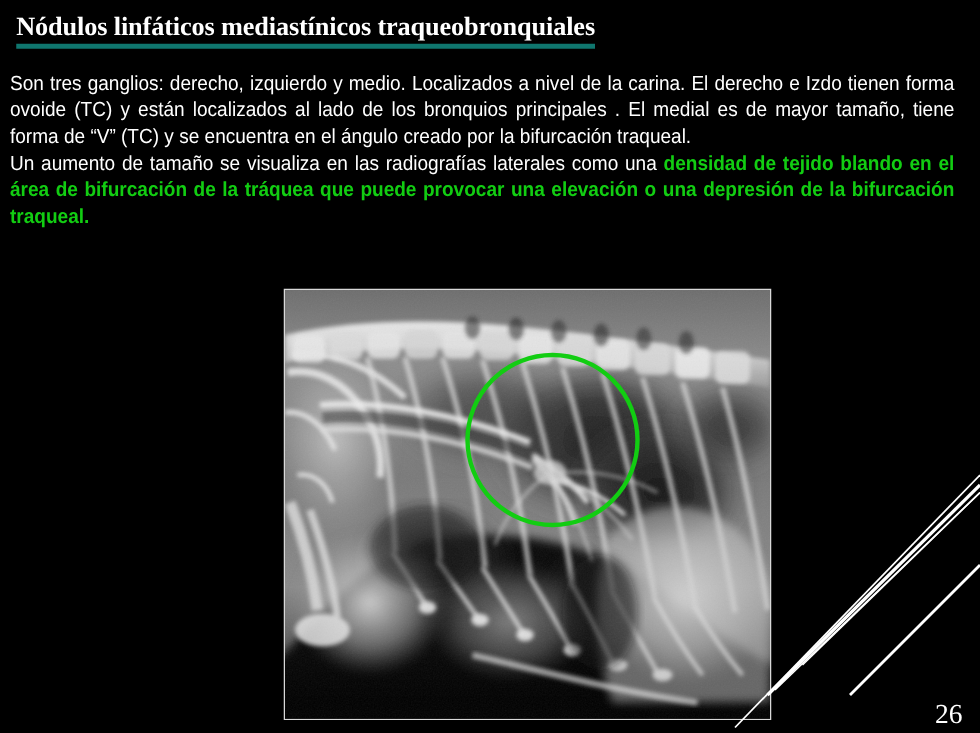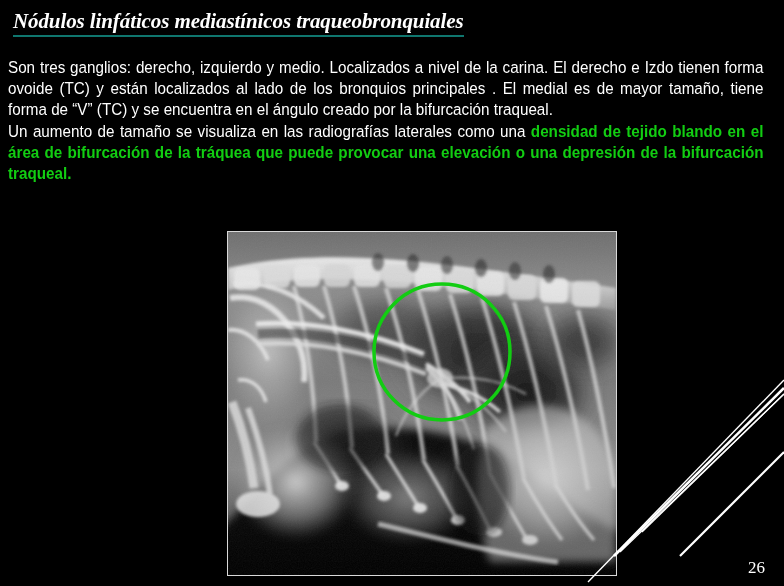--- a/index.html
+++ b/index.html
@@ -28,25 +28,24 @@
   .title {
     position: absolute;
     left: 13px;
     top: 8px;
     font-family: "Liberation Serif", "DejaVu Serif", serif;
     font-weight: bold;
     font-size: 21px;
     line-height: 26px;
     color: #ffffff;
     letter-spacing: -0.1px;
-    border-bottom: 2px solid #0f766e;
+    border-bottom: 4px solid #0f766e;
     padding-bottom: 1px;
     display: inline-block;
     white-space: nowrap;
-    font-style: italic;
   }
 
   
   .body-block {
     position: absolute;
     left: 8px;
     top: 57px;
     width: 756px;
     font-family: "Liberation Sans", sans-serif;
     font-size: 16.3px;
@@ -96,21 +95,21 @@
     height: 230px;
     pointer-events: none;
   }
 
   
   .page-number {
     position: absolute;
     left: 748px;
     top: 558px;
     font-family: "Liberation Serif", "DejaVu Serif", serif;
-    font-size: 17px;
+    font-size: 22px;
     color: #ffffff;
   }
 </style>
 </head>
 <body>
 
 <div class="slide">
 
   <div class="title">Nódulos linfáticos mediastínicos traqueobronquiales</div>
 

